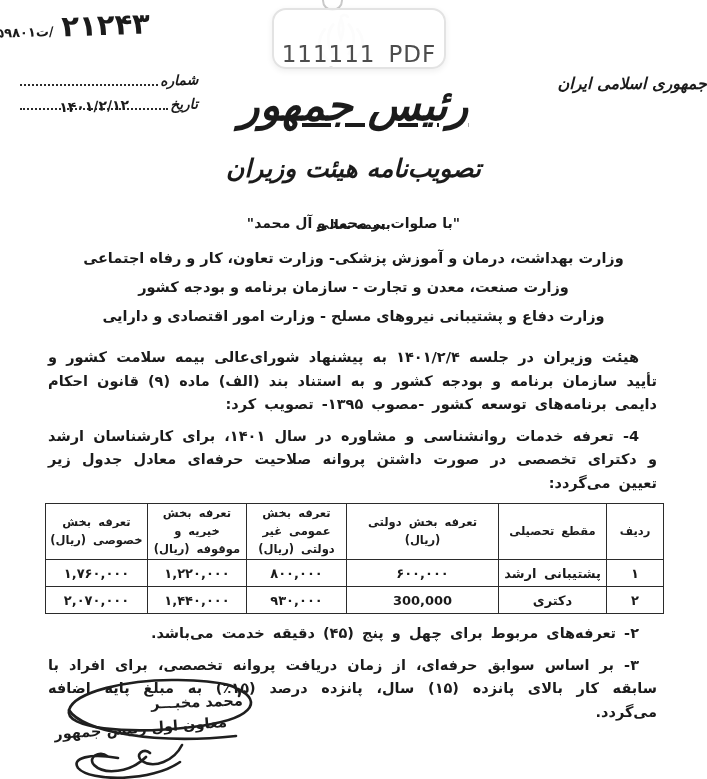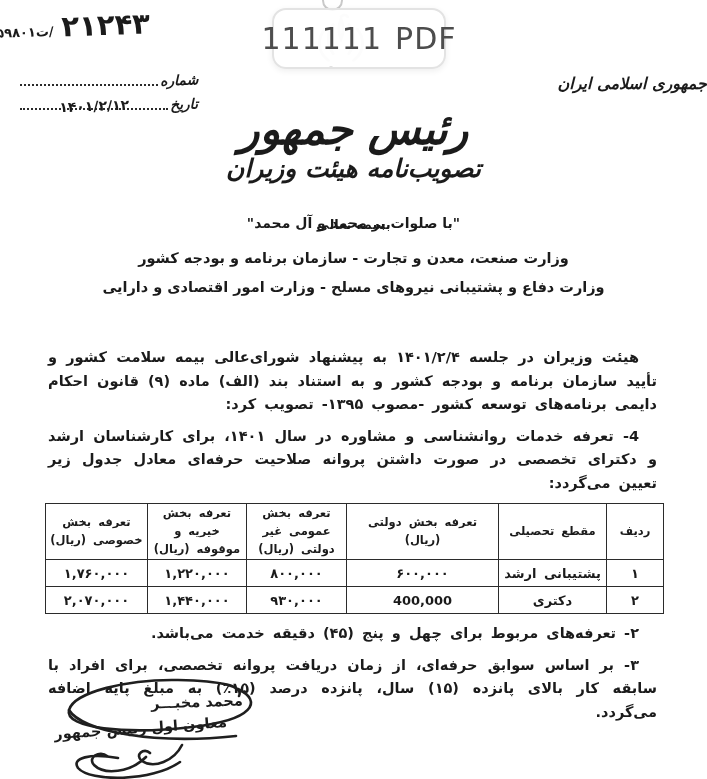--- a/index.html
+++ b/index.html
@@ -18,28 +18,28 @@
   .meta-label{font-style:italic;font-size:14px;white-space:nowrap;transform:rotate(-2deg);}
   .meta-dots{flex:1;border-bottom:2px dotted #2a2a2a;height:14px;margin:0 2px 2px 0;}
   .meta-date{display:block;text-align:center;font-size:14px;font-weight:bold;
              transform:rotate(-2deg) translateY(4px);letter-spacing:1px;}
   
   .circle-mark{position:absolute;left:322px;top:-10px;width:17px;height:17px;border-radius:50%;
                border:2px solid #c9c9c9;background:#fff;}
   .emblem{position:absolute;left:312px;top:12px;width:58px;height:58px;z-index:0;}
   .badge{position:absolute;left:272px;top:8px;width:170px;height:57px;z-index:1;
          background:rgba(255,255,255,0.82);border:2px solid #e3e3e3;border-radius:14px;
-         box-shadow:0 2px 6px rgba(0,0,0,0.07);display:flex;align-items:center;justify-content:center;
-         gap:13px;direction:ltr;color:#4d4d4d;font-size:30px;}
+         box-shadow:0 2px 6px rgba(0,0,0,0.07);display:flex;align-items:flex-end;justify-content:center;
+         gap:13px;direction:ltr;color:#4d4d4d;font-size:23px;}
   .badge span{letter-spacing:1px;}
   .badge-dot{position:absolute;left:329px;top:66px;width:4px;height:3px;background:#555;border-radius:2px;}
   
   .center{position:absolute;left:0;width:707px;text-align:center;}
   .country{top:74px;font-size:16px;font-weight:bold;font-style:italic;}
-  .office{top:104px;font-size:43px;font-weight:bold;font-style:italic;letter-spacing:2px;}
+  .office{top:80px;font-size:43px;font-weight:bold;font-style:italic;letter-spacing:2px;text-decoration:underline;}
   .doctype{top:154px;font-size:25px;font-weight:bold;font-style:italic;letter-spacing:1px;}
   .besmeh{top:201px;font-size:13px;font-weight:bold;margin-top:16px;}
   .salavat{top:215px;font-size:14px;font-weight:bold;}
   
   .recipients{position:absolute;left:0;top:244px;width:707px;text-align:center;
               font-size:14.5px;font-weight:bold;line-height:29px;}
   
   .main{position:absolute;right:42px;left:40px;top:338px;font-size:14.5px;font-weight:bold;
         line-height:23.5px;text-align:justify;word-spacing:3px;}
   .main p{margin:8px;text-indent:18px;}
@@ -96,20 +96,21 @@
   </div>
   <span class="badge-dot"></span>
 
   <div class="center country" style="position:absolute;text-align:right;">جمهوری اسلامی ایران</div>
   <div class="center office" style="position:absolute;">رئیس جمهور</div>
   <div class="center doctype" style="position:absolute;">تصویب‌نامه هیئت وزیران</div>
   <div class="center besmeh" style="position:absolute;">بسمه تعالی</div>
   <div class="center salavat" style="position:absolute;">"با صلوات بر محمد و آل محمد"</div>
 
   <div class="recipients">
+    <div>وزارت بهداشت، درمان و آموزش پزشکی- وزارت تعاون، کار و رفاه اجتماعی</div>
     <div>وزارت صنعت، معدن و تجارت - سازمان برنامه و بودجه کشور</div>
     <div>وزارت دفاع و پشتیبانی نیروهای مسلح - وزارت امور اقتصادی و دارایی</div>
   </div>
 
   <div class="main">
     <p>هیئت وزیران در جلسه ۱۴۰۱/۲/۴ به پیشنهاد شورای‌عالی بیمه سلامت کشور و تأیید سازمان برنامه و بودجه کشور و به استناد بند (الف) ماده (۹) قانون احکام دایمی برنامه‌های توسعه کشور -مصوب ۱۳۹۵- تصویب کرد:</p>
     <p>4- تعرفه خدمات روانشناسی و مشاوره در سال ۱۴۰۱، برای کارشناسان ارشد و دکترای تخصصی در صورت داشتن پروانه صلاحیت حرفه‌ای معادل جدول زیر تعیین می‌گردد:</p>
 
     <table class="tariff">
       <colgroup>
@@ -135,21 +136,21 @@
           <td>۱</td>
           <td>پشتیبانی ارشد</td>
           <td>۶۰۰,۰۰۰</td>
           <td>۸۰۰,۰۰۰</td>
           <td>۱,۲۲۰,۰۰۰</td>
           <td>۱,۷۶۰,۰۰۰</td>
         </tr>
         <tr>
           <td>۲</td>
           <td>دکتری</td>
-          <td>400,000</td>
+          <td>300,000</td>
           <td>۹۳۰,۰۰۰</td>
           <td>۱,۴۴۰,۰۰۰</td>
           <td>۲,۰۷۰,۰۰۰</td>
         </tr>
       </tbody>
     </table>
 
     <p>۲- تعرفه‌های مربوط برای چهل و پنج (۴۵) دقیقه خدمت می‌باشد.</p>
     <p>۳- بر اساس سوابق حرفه‌ای، از زمان دریافت پروانه تخصصی، برای افراد با سابقه کار بالای پانزده (۱۵) سال، پانزده درصد (۱۵٪) به مبلغ پایه اضافه می‌گردد.</p>
   </div>

